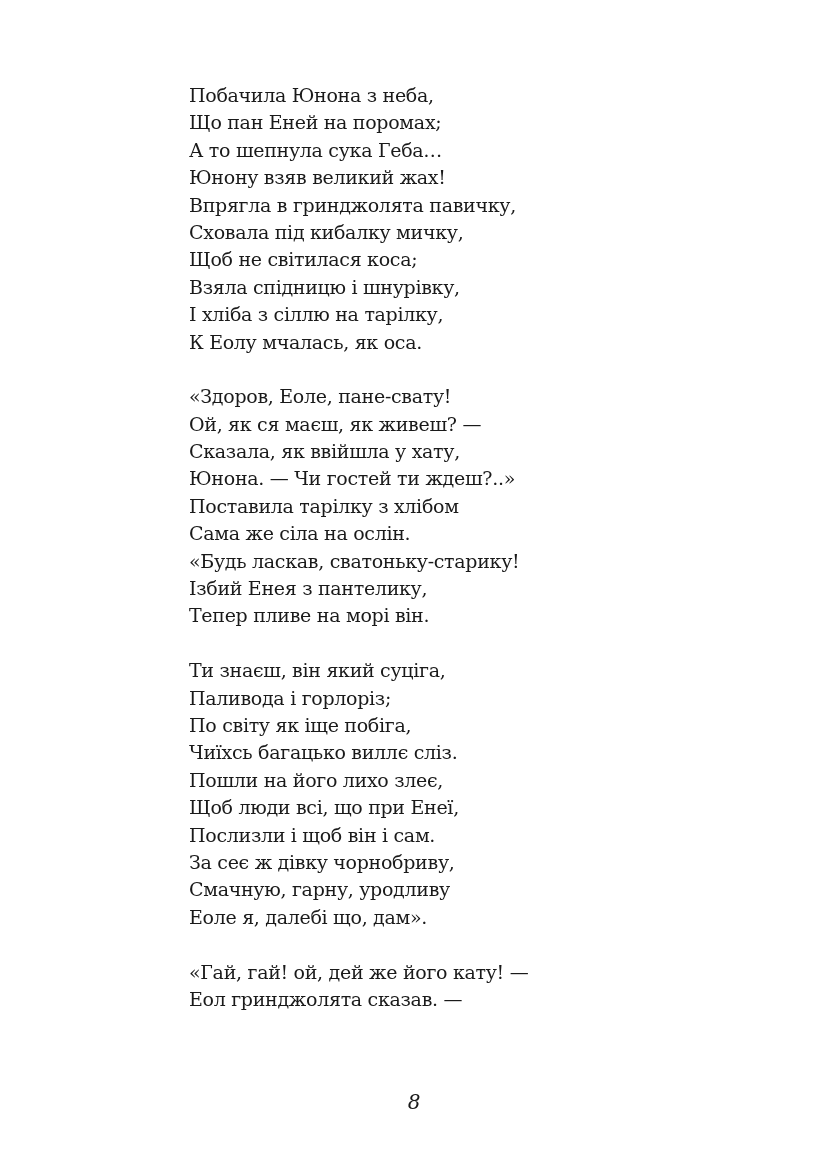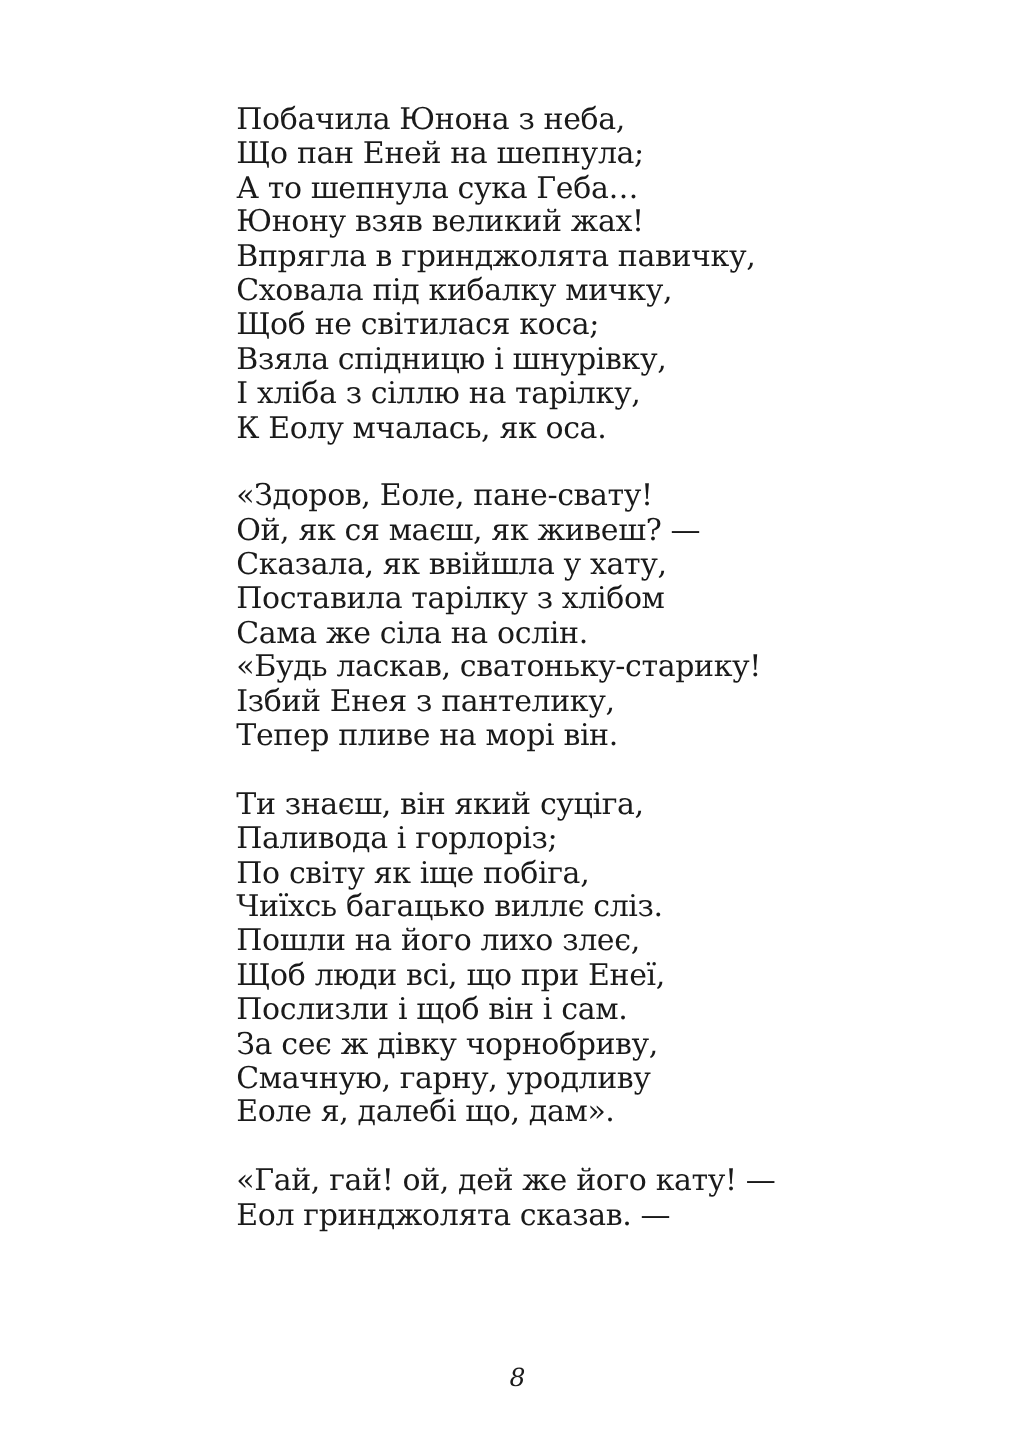--- a/index.html
+++ b/index.html
@@ -19,21 +19,21 @@
       width: 828px;
       height: 1152px;
       background: #ffffff;
     }
     .poem {
       position: absolute;
       left: 189px;
       top: 82px;
       width: 420px;
       font-family: "DejaVu Serif", "Liberation Serif", serif;
-      font-size: 24px;
+      font-size: 19px;
       line-height: 27.4px;
       color: #1a1a1a;
       letter-spacing: -0.3px;
     }
     .stanza {
       margin: 0 0 27.4px 0;
     }
     .line {
       display: block;
       white-space: nowrap;
@@ -52,35 +52,36 @@
     }
   </style>
 </head>
 <body>
 
 <div class="page">
   <div class="poem">
 
     <div class="stanza">
       <span class="line">Побачила Юнона з неба,</span>
-      <span class="line">Що пан Еней на шепнула;</span>
+      <span class="line">Що пан Еней на поромах;</span>
       <span class="line">А то шепнула сука Геба…</span>
       <span class="line">Юнону взяв великий жах!</span>
       <span class="line">Впрягла в гринджолята павичку,</span>
       <span class="line">Сховала під кибалку мичку,</span>
       <span class="line">Щоб не світилася коса;</span>
       <span class="line">Взяла спідницю і шнурівку,</span>
       <span class="line">І хліба з сіллю на тарілку,</span>
       <span class="line">К Еолу мчалась, як оса.</span>
     </div>
 
     <div class="stanza">
       <span class="line">«Здоров, Еоле, пане-свату!</span>
       <span class="line">Ой, як ся маєш, як живеш? —</span>
       <span class="line">Сказала, як ввійшла у хату,</span>
+      <span class="line">Юнона. — Чи гостей ти ждеш?..»</span>
       <span class="line">Поставила тарілку з хлібом</span>
       <span class="line">Сама же сіла на ослін.</span>
       <span class="line">«Будь ласкав, сватоньку-старику!</span>
       <span class="line">Ізбий Енея з пантелику,</span>
       <span class="line">Тепер пливе на морі він.</span>
     </div>
 
     <div class="stanza">
       <span class="line">Ти знаєш, він який суціга,</span>
       <span class="line">Паливода і горлоріз;</span>

